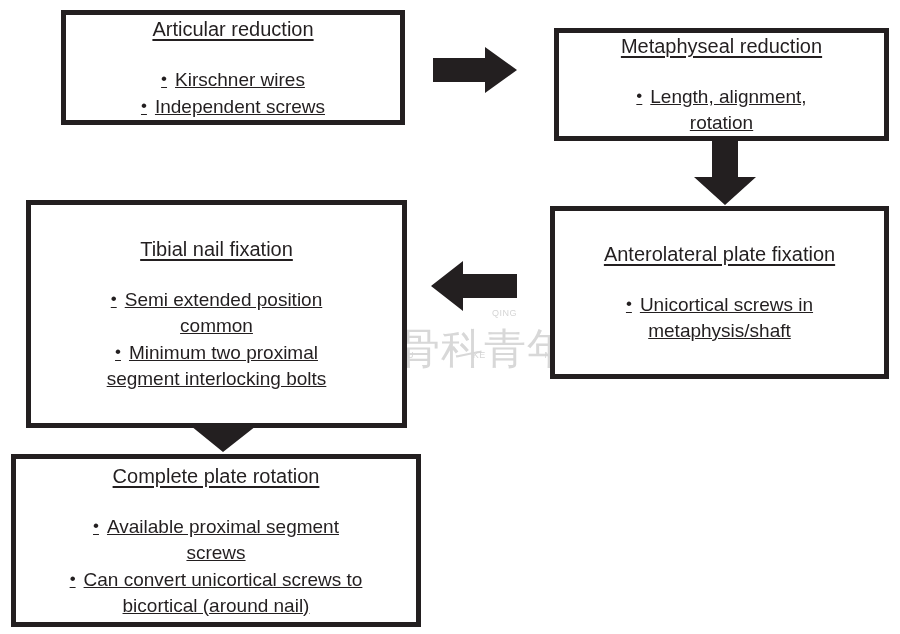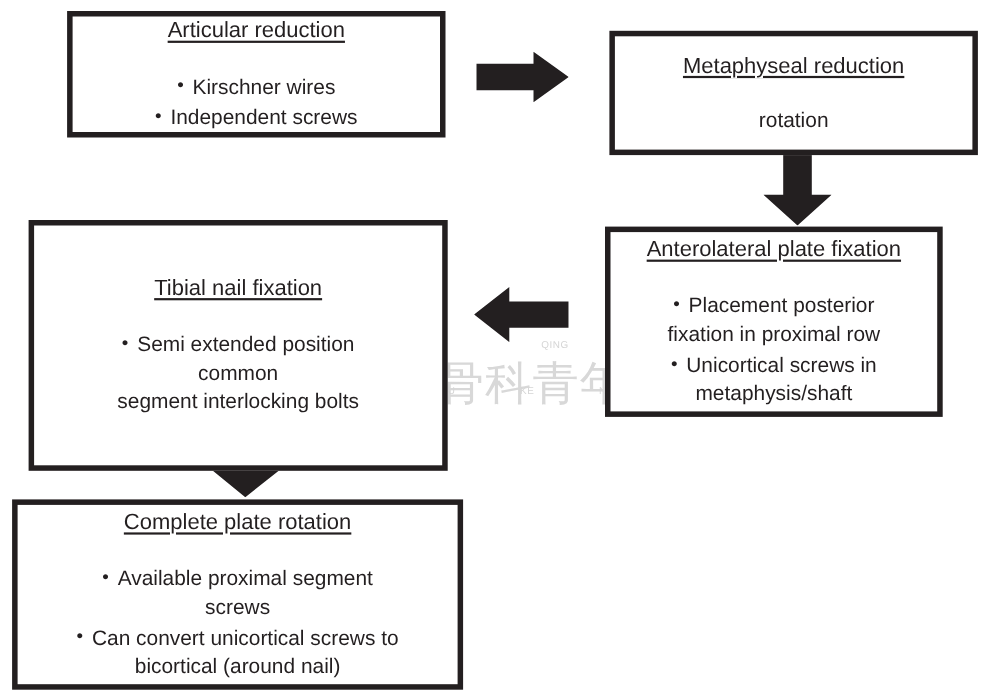--- a/index.html
+++ b/index.html
@@ -84,20 +84,21 @@
     line-height: 26px;
     text-decoration: underline;
     text-underline-offset: 3px;
     white-space: nowrap;
   }
   .node-list {
     list-style: none;
     margin: 0;
     padding: 0;
     width: 100%;
+    text-decoration: underline;
   }
   .node-list li {
     position: relative;
     font-size: 19px;
     line-height: 26px;
     padding: 0 6px;
     text-align: center;
   }
   .bullet-line {
     display: block;
@@ -106,21 +107,21 @@
     font-size: 17px;
     line-height: 26px;
     vertical-align: 2px;
     margin-right: 8px;
   }
 
   
   #node-articular       { left: 61px;  top: 10px;  width: 344px; height: 115px; }
   #node-metaphyseal     { left: 554px; top: 28px;  width: 335px; height: 113px; align-items: center; }
   #node-tibial-nail     { left: 26px;  top: 200px; width: 381px; height: 228px; }
-  #node-anterolateral   { left: 550px; top: 206px; width: 307px; height: 173px; }
+  #node-anterolateral   { left: 550px; top: 206px; width: 339px; height: 173px; }
   #node-complete-plate  { left: 11px;  top: 454px; width: 410px; height: 173px; }
 
   
   .arrow {
     position: absolute;
     z-index: 2;
   }
   .arrow svg { display: block; }
 
   #arrow-articular-to-metaphyseal { left: 433px; top: 47px;  width: 84px;  height: 46px; }
@@ -152,45 +153,43 @@
       <li>
         <span class="bullet-line"><span class="bul">•</span><span>Independent screws</span></span>
       </li>
     </ul>
   </div>
 
   <div class="node" id="node-metaphyseal">
     <div class="node-title">Metaphyseal reduction</div>
     <ul class="node-list">
       <li>
+        <span class="bullet-line"><span class="bul">•</span><span>Length, alignment,</span></span>
         <span class="bullet-line">rotation</span>
       </li>
     </ul>
   </div>
 
   <div class="node" id="node-tibial-nail">
     <div class="node-title">Tibial nail fixation</div>
     <ul class="node-list">
       <li>
         <span class="bullet-line"><span class="bul">•</span><span>Semi extended position</span></span>
         <span class="bullet-line">common</span>
       </li>
       <li>
+        <span class="bullet-line"><span class="bul">•</span><span>Minimum two proximal</span></span>
         <span class="bullet-line">segment interlocking bolts</span>
       </li>
     </ul>
   </div>
 
   <div class="node" id="node-anterolateral">
     <div class="node-title">Anterolateral plate fixation</div>
     <ul class="node-list">
-      <li>
-        <span class="bullet-line"><span class="bul">•</span><span>Placement posterior</span></span>
-        <span class="bullet-line">fixation in proximal row</span>
-      </li>
       <li>
         <span class="bullet-line"><span class="bul">•</span><span>Unicortical screws in</span></span>
         <span class="bullet-line">metaphysis/shaft</span>
       </li>
     </ul>
   </div>
 
   <div class="node" id="node-complete-plate">
     <div class="node-title">Complete plate rotation</div>
     <ul class="node-list">

